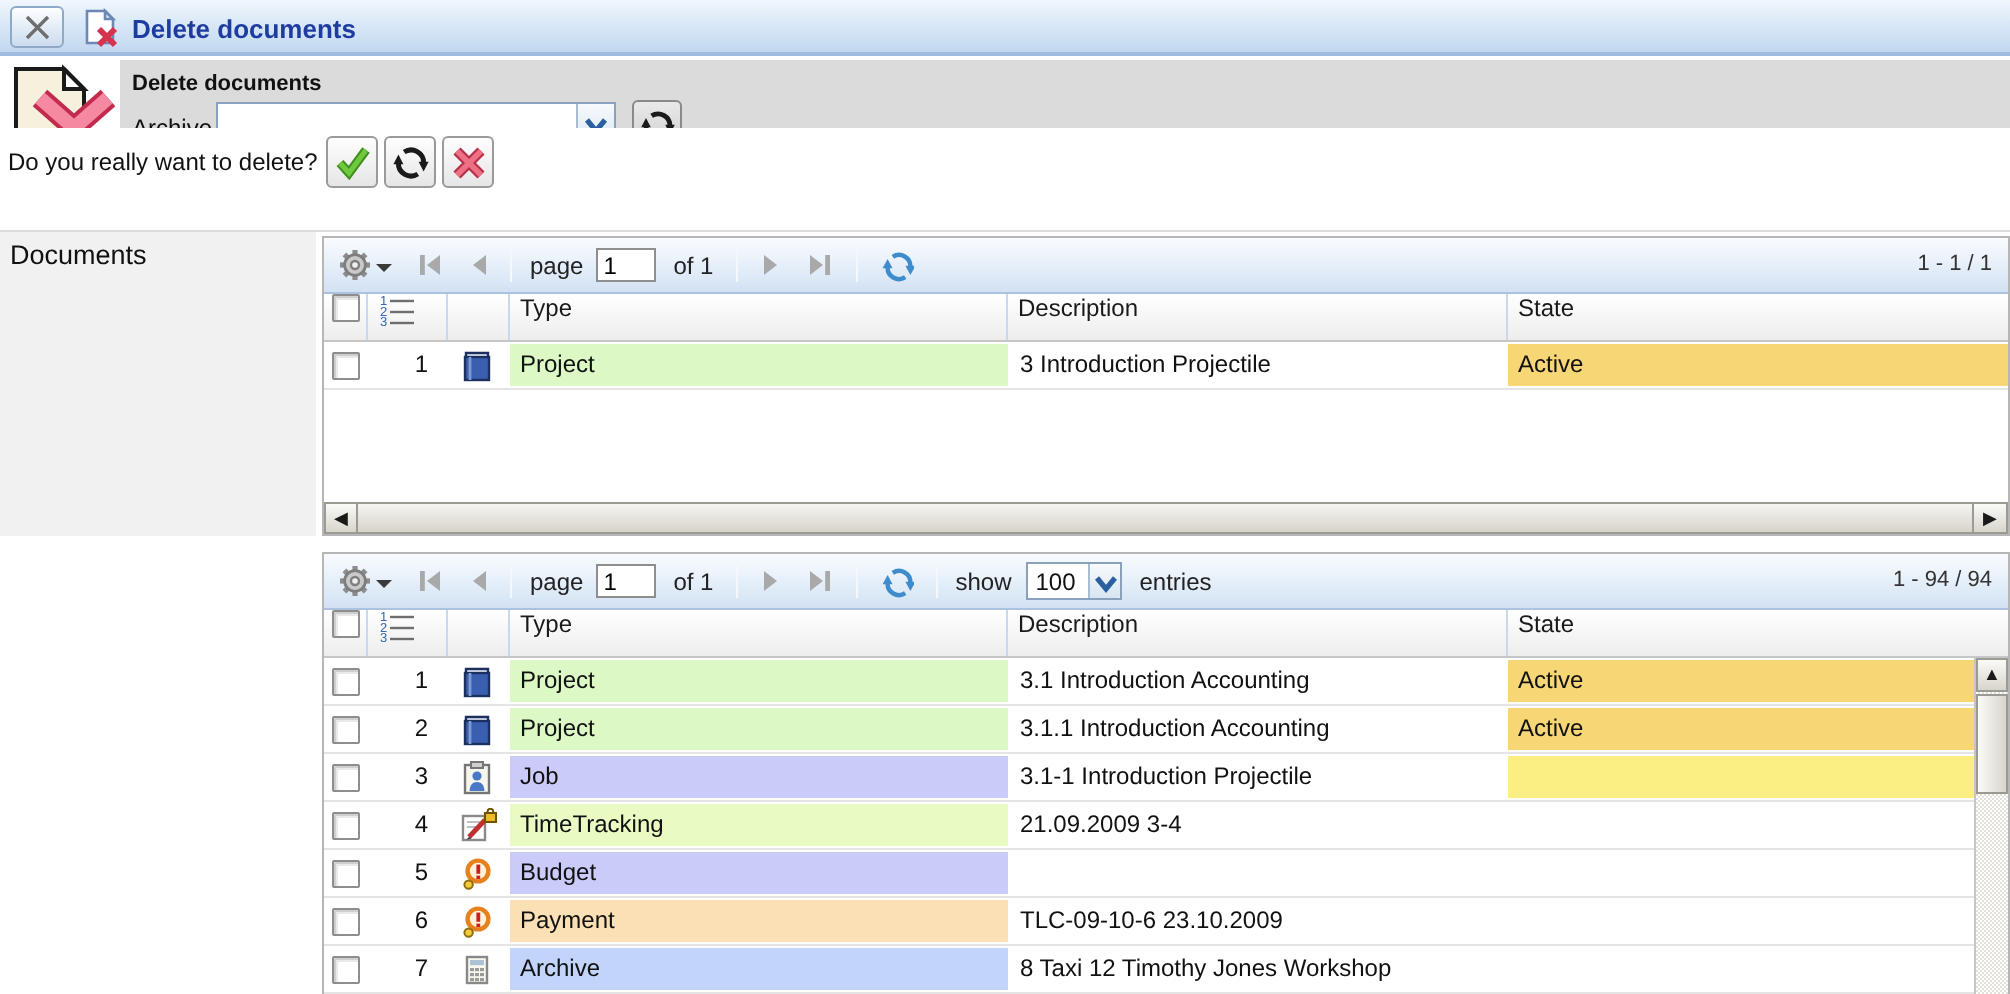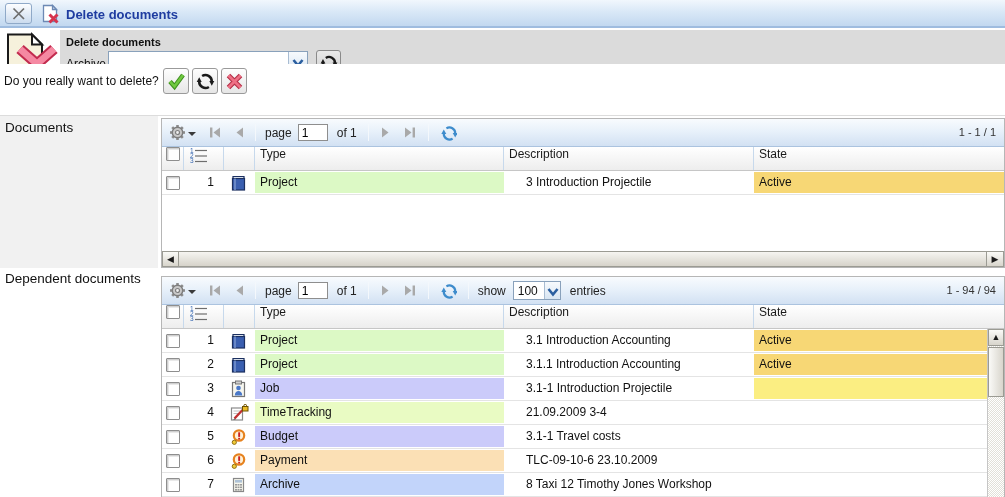--- a/index.html
+++ b/index.html
@@ -89,21 +89,21 @@
 .c-state { flex:1 1 auto; }
 
 
 .rowsarea { position:relative; flex:1 1 auto; background:#fff; overflow:hidden; }
 .trow { height:24px; display:flex; border-bottom:1px solid #E4E4E4; background:#fff; }
 .trow .c-num { font-size:12px; color:#111; text-align:right; padding-right:10px; line-height:23px; }
 .trow .c-icon { position:relative; }
 .trow .c-icon svg { position:absolute; left:6px; top:3px; }
 .fillcell { display:block; height:21px; margin-top:1px; font-size:12px; line-height:20px; padding-left:5px;
   color:#111; white-space:nowrap; overflow:hidden; }
-.c-desc .fillcell { padding-left:22px; }
+.c-desc .fillcell { padding-left:6px; }
 
 
 .cb { width:14px; height:14px; background:#fff; border:1px solid #8E8E8E; border-radius:1px;
   box-shadow:inset 1px 1px 0 #CFCFCF, inset 2px 2px 0 #E9E9E9; display:block; }
 
 
 #hscroll { height:16px; flex:0 0 16px; display:flex; background:#EDEBE6; }
 .sbtn { width:17px; height:16px; background:linear-gradient(#FAFAF7,#D8D5CC); border:1px solid #9B9B93;
   display:flex; align-items:center; justify-content:center; font-size:8px; color:#1A1A1A; }
 #hthumb { flex:1 1 auto; background:linear-gradient(#F6F5F1,#D6D3CA); border:1px solid #9B9B93; border-left:none; }
@@ -297,21 +297,20 @@
           </span>
       <span id="hthumb"></span>
       <span class="sbtn right">
             <span class="tri">▶</span>
           </span>
     </div>
   </div>
 </div>
 
 <div id="sec2">
-  <span id="sec2-label">Dependent documents</span>
   <div class="gridbox" id="grid2">
     <div class="gtoolbar">
       <span class="gear">
         <svg width="17" height="17">
           <g stroke="#8C8C8C" stroke-width="2.6">
             <line x1="8.5" y1="1" x2="8.5" y2="16"></line>
                 <line x1="1" y1="8.5" x2="16" y2="8.5"></line>
             <line x1="3.2" y1="3.2" x2="13.8" y2="13.8"></line>
                 <line x1="13.8" y1="3.2" x2="3.2" y2="13.8"></line>
           </g>
@@ -497,23 +496,20 @@
             <div class="c-icon">
               <svg width="17" height="18">
                 <circle cx="9" cy="7.5" r="5.2" fill="#FFF2D8" stroke="#E6821E" stroke-width="2.2"></circle>
                 <rect x="8.2" y="4.3" width="1.9" height="4.6" fill="#CC2020"></rect>
                 <rect x="8.2" y="9.8" width="1.9" height="1.7" fill="#CC2020"></rect>
                 <circle cx="4.3" cy="14.3" r="2.1" fill="#F2CC38" stroke="#8E6E10" stroke-width="1"></circle>
               </svg>
             </div>
             <div class="c-type">
               <span class="fillcell" style="background:#CBCBFA">Budget</span>
-            </div>
-            <div class="c-desc">
-              <span class="fillcell">3.1-1 Travel costs</span>
             </div>
             <div class="c-state">
               <span class="fillcell" style="background:transparent"></span>
             </div>
           </div>
           <div class="trow">
             <div class="c-check">
               <span class="cb"></span>
             </div>
             <div class="c-num">6</div>

